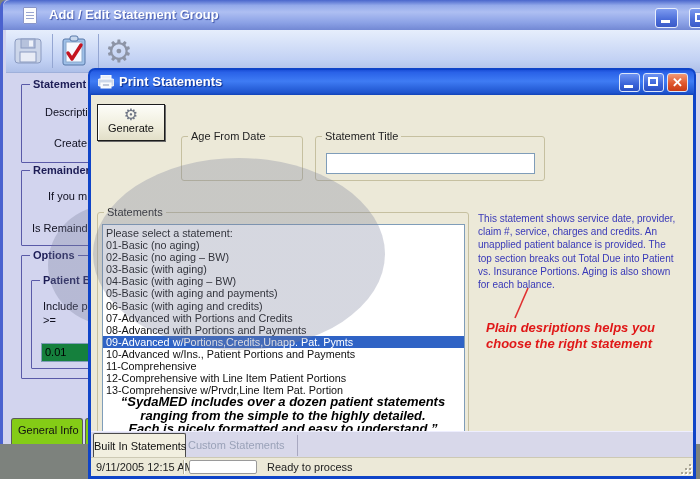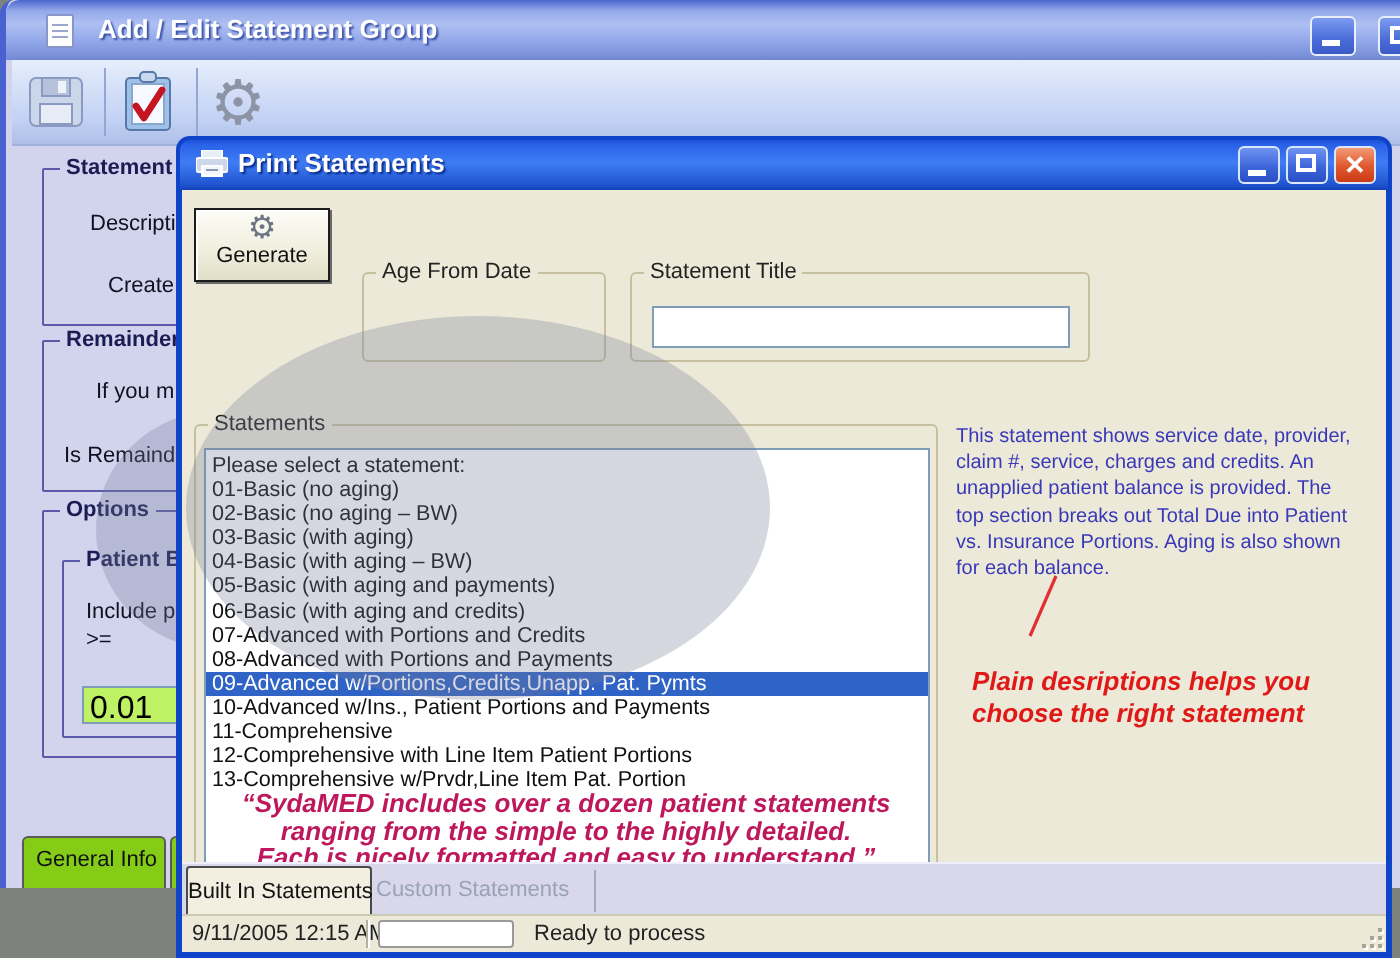--- a/index.html
+++ b/index.html
@@ -26,21 +26,21 @@
     border-bottom:1px solid #9fb0da;}
   .tool-sep{position:absolute;top:4px;width:1px;height:34px;background:#94a6d2;}
   .gear-glyph{font-size:31px;color:#8d94a6;line-height:31px;}
   .tool-icon{position:absolute;top:3px;width:36px;height:36px;display:flex;align-items:center;justify-content:center;}
 
   
   .bg-group{position:absolute;border:1px solid #5a5aa8;border-radius:1px;}
   .bg-group>span{position:absolute;left:8px;top:-7px;background:#d2d4ee;padding:0 3px;
     font-size:11px;font-weight:bold;color:#1c1c55;white-space:nowrap;}
   .bg-label{position:absolute;font-size:11px;color:#101020;white-space:nowrap;}
-  .bg-input{position:absolute;background:#bef264;border:1px solid #7f9db9;font-size:16px;padding:2px 3px;}
+  .bg-input{position:absolute;background:#15803d;border:1px solid #7f9db9;font-size:11px;padding:2px 3px;}
   .bg-tab{position:absolute;height:26px;background:#84cc16;border:1px solid #5a5a5a;border-bottom:none;
     border-radius:3px 3px 0 0;font-size:11px;color:#111;padding:5px 20px 0 6px;white-space:nowrap;overflow:hidden;}
   .ellipse{position:absolute;border-radius:50%;
     background:radial-gradient(ellipse at center,rgba(118,124,152,.30) 0%,rgba(118,124,152,.30) 74%,rgba(118,124,152,0) 100%);
     pointer-events:none;}
 
   
   .dialog{position:absolute;left:88px;top:68px;width:608px;height:411px;z-index:10;
     border:3px solid #0f44c8;border-radius:7px 7px 0 0;background:#ece9d8;}
   .dlg-titlebar{position:absolute;left:-1px;top:-1px;width:604px;height:25px;
@@ -74,25 +74,25 @@
     border:1px solid #9ab4e0;border-radius:2px;text-align:center;font-size:7px;color:#223a66;line-height:17px;}
   .text-input{position:absolute;background:#fff;border:1px solid #7f9db9;font-size:11px;padding:2px 4px;}
 
   .listbox{position:absolute;left:4px;top:11px;width:363px;height:236px;background:#fff;
     border:1px solid #7f9db9;overflow:hidden;}
   .list-row{height:12.1px;line-height:12.1px;font-size:10.8px;color:#101010;padding-left:3px;
     white-space:nowrap;overflow:hidden;margin-top:0;}
   .list-row:first-child{margin-top:2px;}
   .list-row.selected{background:#2f63c5;color:#fff;}
   .quote{position:absolute;left:0;top:182px;width:100%;text-align:center;
-    font-size:13px;font-style:italic;font-weight:bold;color:#be185d;line-height:13.5px;}
+    font-size:13px;font-style:italic;font-weight:bold;color:#000000;line-height:13.5px;}
 
   .desc-text{position:absolute;left:387px;top:117px;width:198px;font-size:10px;line-height:13.2px;color:#3838b8;}
   .annotation{position:absolute;left:395px;top:225px;width:205px;font-size:13px;font-style:italic;
-    font-weight:bold;color:#e01818;line-height:16px;margin-top:13px;}
+    font-weight:bold;color:#e01818;line-height:16px;}
   .pointer-svg{position:absolute;left:415px;top:192px;}
 
   .tabstrip{position:absolute;left:0;top:336px;width:602px;height:26px;background:#d8d8ea;
     border-top:1px solid #eef;}
   .dlg-tab{position:absolute;font-size:11px;white-space:nowrap;text-align:left;}
   .dlg-tab.active{left:2px;top:1px;width:93px;height:25px;background:#f2efe0;border:1px solid #4a4a4a;
     border-bottom:none;border-radius:2px 2px 0 0;color:#111;padding-top:6px;}
   .dlg-tab.inactive{left:97px;top:7px;width:104px;color:#9aa2b8;}
   .tab-sep{position:absolute;left:206px;top:3px;width:1px;height:21px;background:#a8a8c0;}
 

